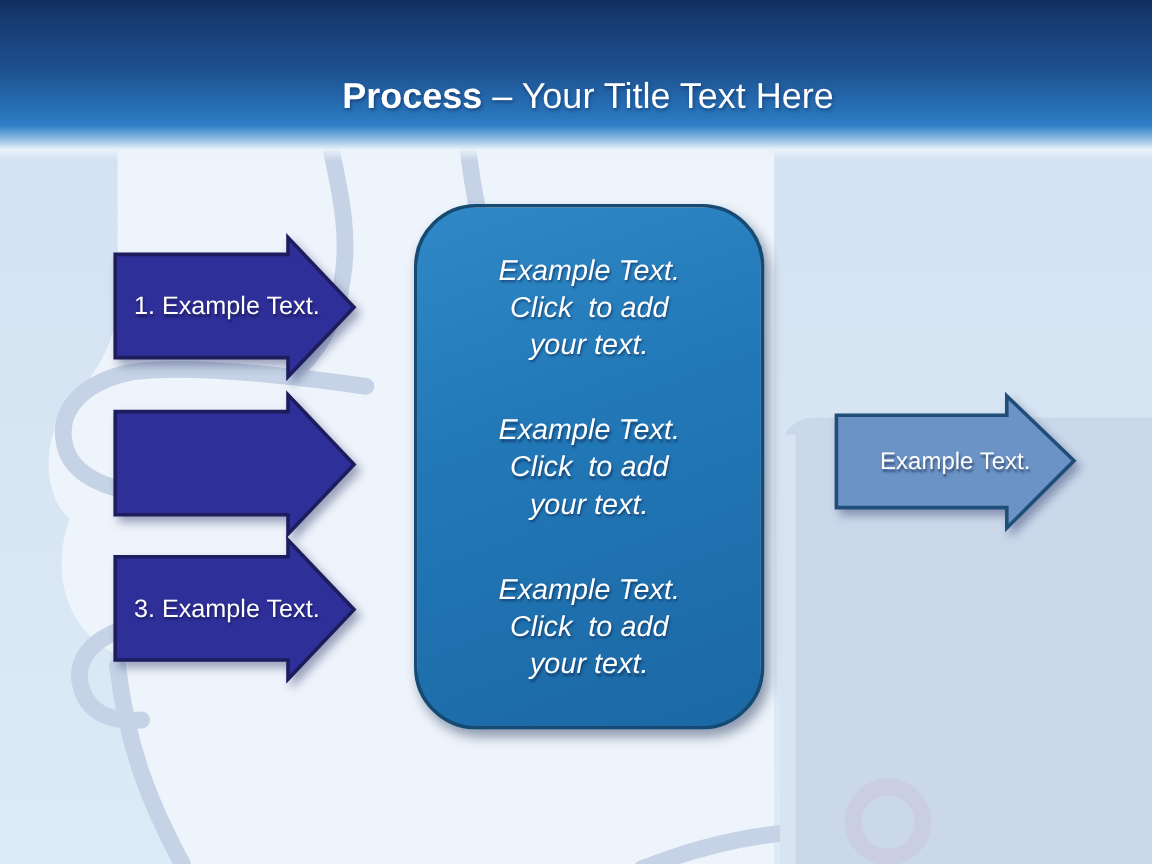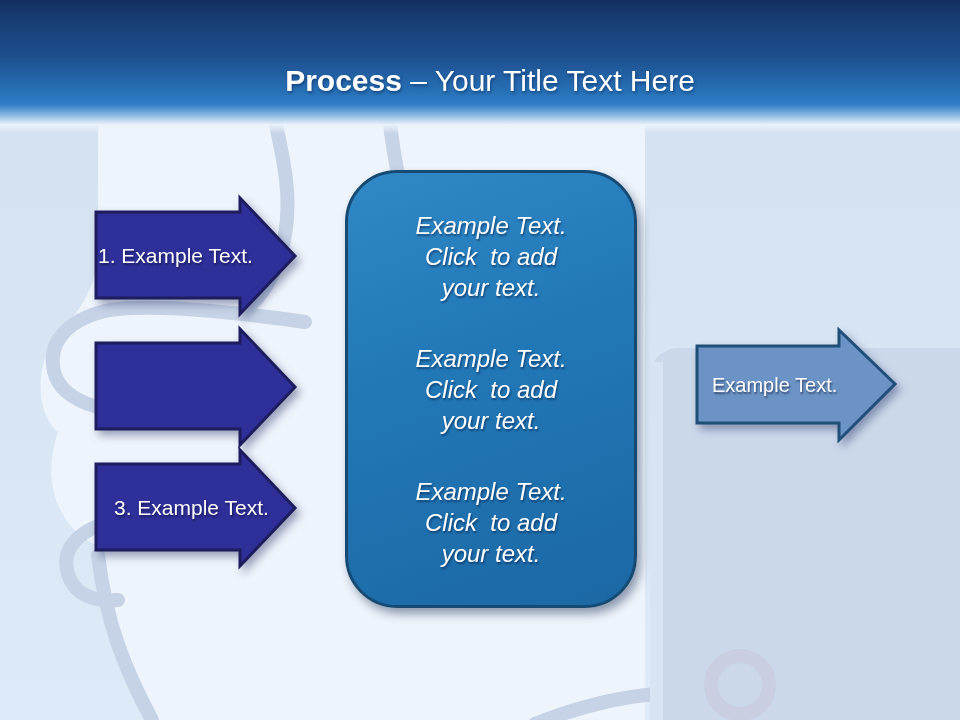--- a/index.html
+++ b/index.html
@@ -23,21 +23,21 @@
     text-shadow:1px 2px 3px rgba(0,25,70,.45);
   }
   #slide-title .t-bold{font-weight:700;}
   
   #watermark{position:absolute;left:0;top:0;}
   
   .shape-wrap{position:absolute;}
   .shape-svg{filter:drop-shadow(4px 5px 4px rgba(25,35,90,.40));}
   .arrow-label{
     position:absolute;color:#fff;font-size:21px;line-height:26px;
-    text-shadow:1px 2px 2px rgba(5,15,50,.55);
+    text-align:center;text-shadow:1px 2px 2px rgba(5,15,50,.55);
   }
   #center-box{
     position:absolute;left:345px;top:170px;width:292px;height:438px;
     box-sizing:border-box;border:3px solid #164a72;border-radius:52px;
     background:linear-gradient(160deg,#3088c6 0%,#2278b7 42%,#1b68a4 100%);
     box-shadow:4px 6px 10px rgba(25,45,85,.45);
     display:flex;flex-direction:column;justify-content:center;gap:40px;
   }
   .box-para{color:#ffffff;font-style:italic;font-size:24px;line-height:31px;text-align:center;}
   .box-line{white-space:pre;text-shadow:1px 2px 2px rgba(5,20,60,.5);}
@@ -86,21 +86,21 @@
     <svg class="shape-svg" width="212" height="126" viewBox="0 0 212 126">
       <polygon points="3,18 147,18 147,4 202,62 147,120 147,104 3,104" fill="#2f2f99" stroke="#1d1d5e" stroke-width="3"></polygon>
     </svg>
   </div>
 
   <div class="shape-wrap" style="left:93px;top:446px;">
     <svg class="shape-svg" width="212" height="126" viewBox="0 0 212 126">
       <polygon points="3,18 147,18 147,4 202,62 147,120 147,104 3,104" fill="#2f2f99" stroke="#1d1d5e" stroke-width="3"></polygon>
     </svg>
   </div>
-  <div class="arrow-label" style="left:98px;top:495px;width:182px;margin-left:16px;">3. Example Text.</div>
+  <div class="arrow-label" style="left:98px;top:495px;width:182px;">3. Example Text.</div>
 
   <div id="center-box">
     <div class="box-para">
       <div class="box-line">Example Text.</div>
       <div class="box-line">Click  to add</div>
       <div class="box-line">your text.</div>
     </div>
     <div class="box-para">
       <div class="box-line">Example Text.</div>
       <div class="box-line">Click  to add</div>

